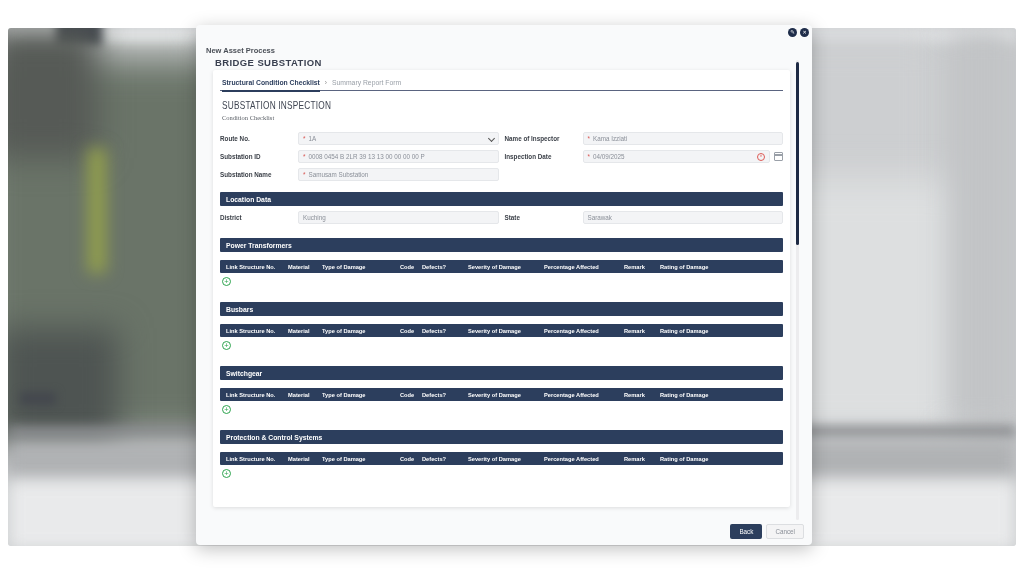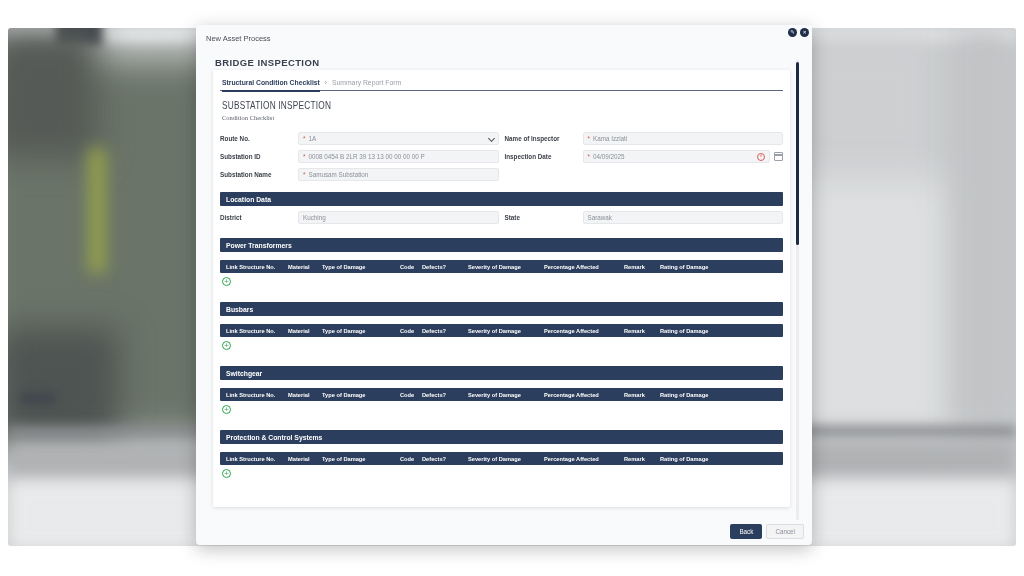--- a/index.html
+++ b/index.html
@@ -18,21 +18,21 @@
   .sh-right{left:760px;top:150px;width:200px;height:260px;background:#dddfe0;filter:blur(18px);}
   .sh-band-dark{left:0;top:398px;width:100%;height:12px;background:#87898c;filter:blur(6px);}
   .sh-band-rows{left:0;top:412px;width:100%;height:40px;background:#b0b2b4;filter:blur(8px);}
   .sh-band-light{left:0;top:452px;width:100%;height:70px;background:#e9eaeb;filter:blur(8px);}
   .sh-btn-dark{left:12px;top:364px;width:36px;height:13px;background:#44484e;filter:blur(4px);}
   .sh-right-strip{left:940px;top:0;width:70px;height:400px;background:#c2c4c6;filter:blur(14px);}
 
   
   #modal{position:absolute;left:196px;top:25px;width:616px;height:520px;background:#f9fafb;
          border-radius:4px;box-shadow:0 4px 18px rgba(0,0,0,.25);}
-  .modal-title{position:absolute;left:10px;top:9px;font-size:7.5px;font-weight:400;color:#4a4f57;}
+  .modal-title{position:absolute;left:10px;top:21px;font-size:7.5px;font-weight:700;color:#4a4f57;}
   .win-icons{position:absolute;right:3px;top:3px;display:flex;gap:3px;}
   .circ{width:9px;height:9px;border-radius:50%;background:#1f2d4a;color:#fff;display:flex;align-items:center;justify-content:center;cursor:pointer;}
   .circ-edit::before{content:"\270E";font-size:5.5px;line-height:1;}
   .circ-close::before{content:"\2715";font-size:5px;line-height:1;}
   .page-heading{position:absolute;left:19px;top:32px;font-size:9.5px;font-weight:700;letter-spacing:.4px;color:#3a4050;}
 
   
   .scroll-track{position:absolute;top:35px;right:13px;width:3px;height:460px;background:#ececee;border-radius:2px;}
   .scroll-thumb{position:absolute;top:2px;left:0;width:3px;height:183px;background:#1e2a44;border-radius:2px;cursor:pointer;}
 
@@ -107,21 +107,21 @@
   </div>
 
   <div id="modal">
     <div class="modal-title">New Asset Process</div>
 
     <div class="win-icons">
       <div class="circ circ-edit"></div>
       <div class="circ circ-close"></div>
     </div>
 
-    <div class="page-heading">BRIDGE INSPECTION</div>
+    <div class="page-heading">BRIDGE SUBSTATION</div>
 
     <div class="scroll-track">
       <div class="scroll-thumb"></div>
     </div>
 
     <div class="card">
 
       <div class="tabs">
         <span class="tab tab-active">Structural Condition Checklist</span>
         <span class="tab-sep">›</span>

